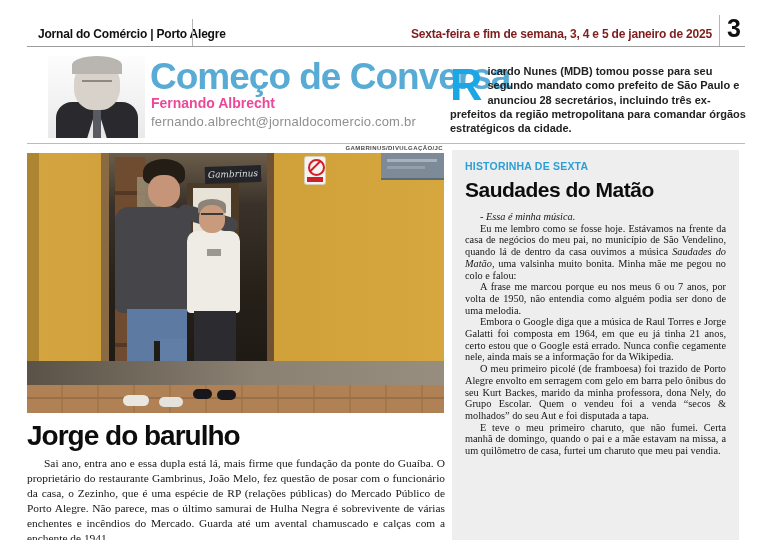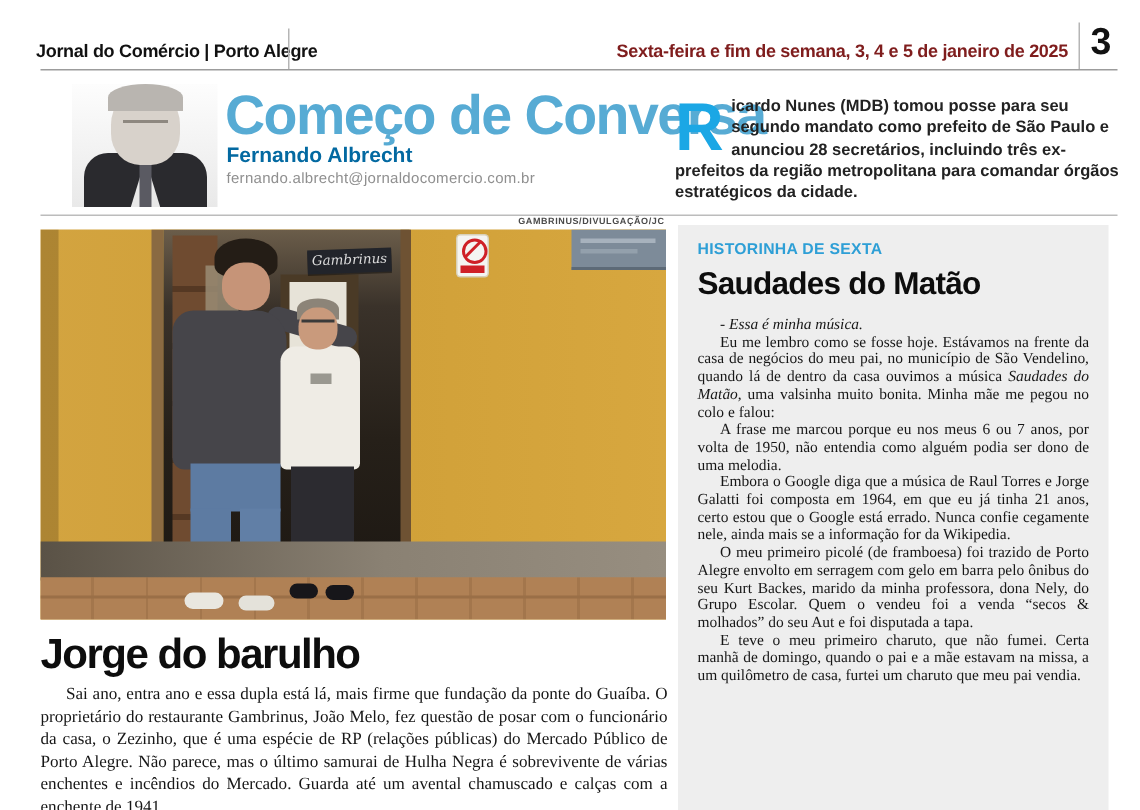--- a/index.html
+++ b/index.html
@@ -3,42 +3,42 @@
 <meta charset="utf-8">
 <style>
   html,body{margin:0;padding:0;}
   body{
     width:760px;height:540px;position:relative;overflow:hidden;
     background:#ffffff;font-family:"Liberation Sans",sans-serif;color:#141414;
   }
   .abs{position:absolute;}
 
   
-  .mast-left{left:24px;top:27px;font-size:12px;font-weight:700;letter-spacing:-.2px;color:#111;}
+  .mast-left{left:38px;top:27px;font-size:12px;font-weight:700;letter-spacing:-.2px;color:#111;}
   .mast-right{right:48px;top:27px;font-size:12px;font-weight:700;letter-spacing:-.2px;color:#7f1d1d;}
   .page-num{left:727px;top:14px;font-size:25px;font-weight:700;color:#111;}
   .vline{width:1px;background:#b5b5b5;}
   .vline-a{left:192px;top:19px;height:27px;}
   .vline-b{left:719px;top:15px;height:31px;}
   .hrule{height:1px;background:#9c9c9c;left:27px;width:718px;}
   .rule-top{top:46px;}
   .rule-mid{top:143px;background:#bcbcbc;}
 
   
   .portrait{left:48px;top:56px;width:97px;height:82px;background:linear-gradient(180deg,#fdfdfd,#e9e9e9);overflow:hidden;}
   .po-suit{left:8px;top:46px;width:82px;height:40px;background:#2a2a2e;border-radius:16px 16px 0 0;}
   .po-shirt{left:38px;top:50px;width:22px;height:36px;background:#e8e8e8;clip-path:polygon(50% 0,0 100%,100% 100%);}
   .po-tie{left:45px;top:52px;width:8px;height:34px;background:#5a5a62;}
   .po-head{left:26px;top:4px;width:46px;height:50px;background:#d8d2cb;border-radius:46% 46% 42% 42%;}
   .po-hair{left:24px;top:0px;width:50px;height:18px;background:#b9b5b0;border-radius:50% 50% 0 0;}
   .po-eyes{left:34px;top:24px;width:30px;height:2px;background:#8e8880;}
 
   .col-title{left:150px;top:56px;font-size:37px;font-weight:700;letter-spacing:-1px;color:#57abd4;}
   .col-author{left:151px;top:95px;font-size:14px;font-weight:700;color:#3fa0d0;}
-  .col-email{left:151px;top:114px;font-size:10px;color:#8f8f8f;letter-spacing:.2px;}
+  .col-email{left:151px;top:114px;font-size:13px;color:#8f8f8f;letter-spacing:.2px;}
 
   
   .lead-note{left:450px;top:64px;width:296px;font-size:11px;line-height:14.3px;font-weight:700;color:#222;}
   .drop-cap{float:left;font-size:45px;line-height:37px;font-weight:700;color:#1ba7e5;margin:2px 5px 0 0;}
 
   
   .credit{right:317px;top:145px;font-size:6px;font-weight:700;color:#4a4a4a;letter-spacing:.4px;}
 
   
   .photo{left:27px;top:153px;width:417px;height:260px;overflow:hidden;background:linear-gradient(90deg,#d3a440 0%,#cf9f37 45%,#d7a73f 100%);}
@@ -111,21 +111,21 @@
 
 <div class="abs portrait">
   <div class="abs po-suit"></div>
   <div class="abs po-shirt"></div>
   <div class="abs po-tie"></div>
   <div class="abs po-head"></div>
   <div class="abs po-hair"></div>
   <div class="abs po-eyes"></div>
 </div>
 <div class="abs col-title" style="color: rgb(87, 171, 212);">Começo de Conversa</div>
-<div class="abs col-author" style="color: #0369a1;">Fernando Albrecht</div>
+<div class="abs col-author" style="color: #ec4899;">Fernando Albrecht</div>
 <div class="abs col-email">fernando.albrecht@jornaldocomercio.com.br</div>
 
 <div class="abs lead-note">
   <span class="drop-cap" style="color: rgb(27, 167, 229);">R</span><span>icardo Nunes (MDB) tomou posse para seu segundo mandato como prefeito de São Paulo e anunciou 28 secretários, incluindo três ex-prefeitos da região metropolitana para comandar órgãos estratégicos da cidade.</span>
 </div>
 
 <div class="abs hrule rule-mid"></div>
 <div class="abs credit">GAMBRINUS/DIVULGAÇÃO/JC</div>
 
 <div class="abs photo">

